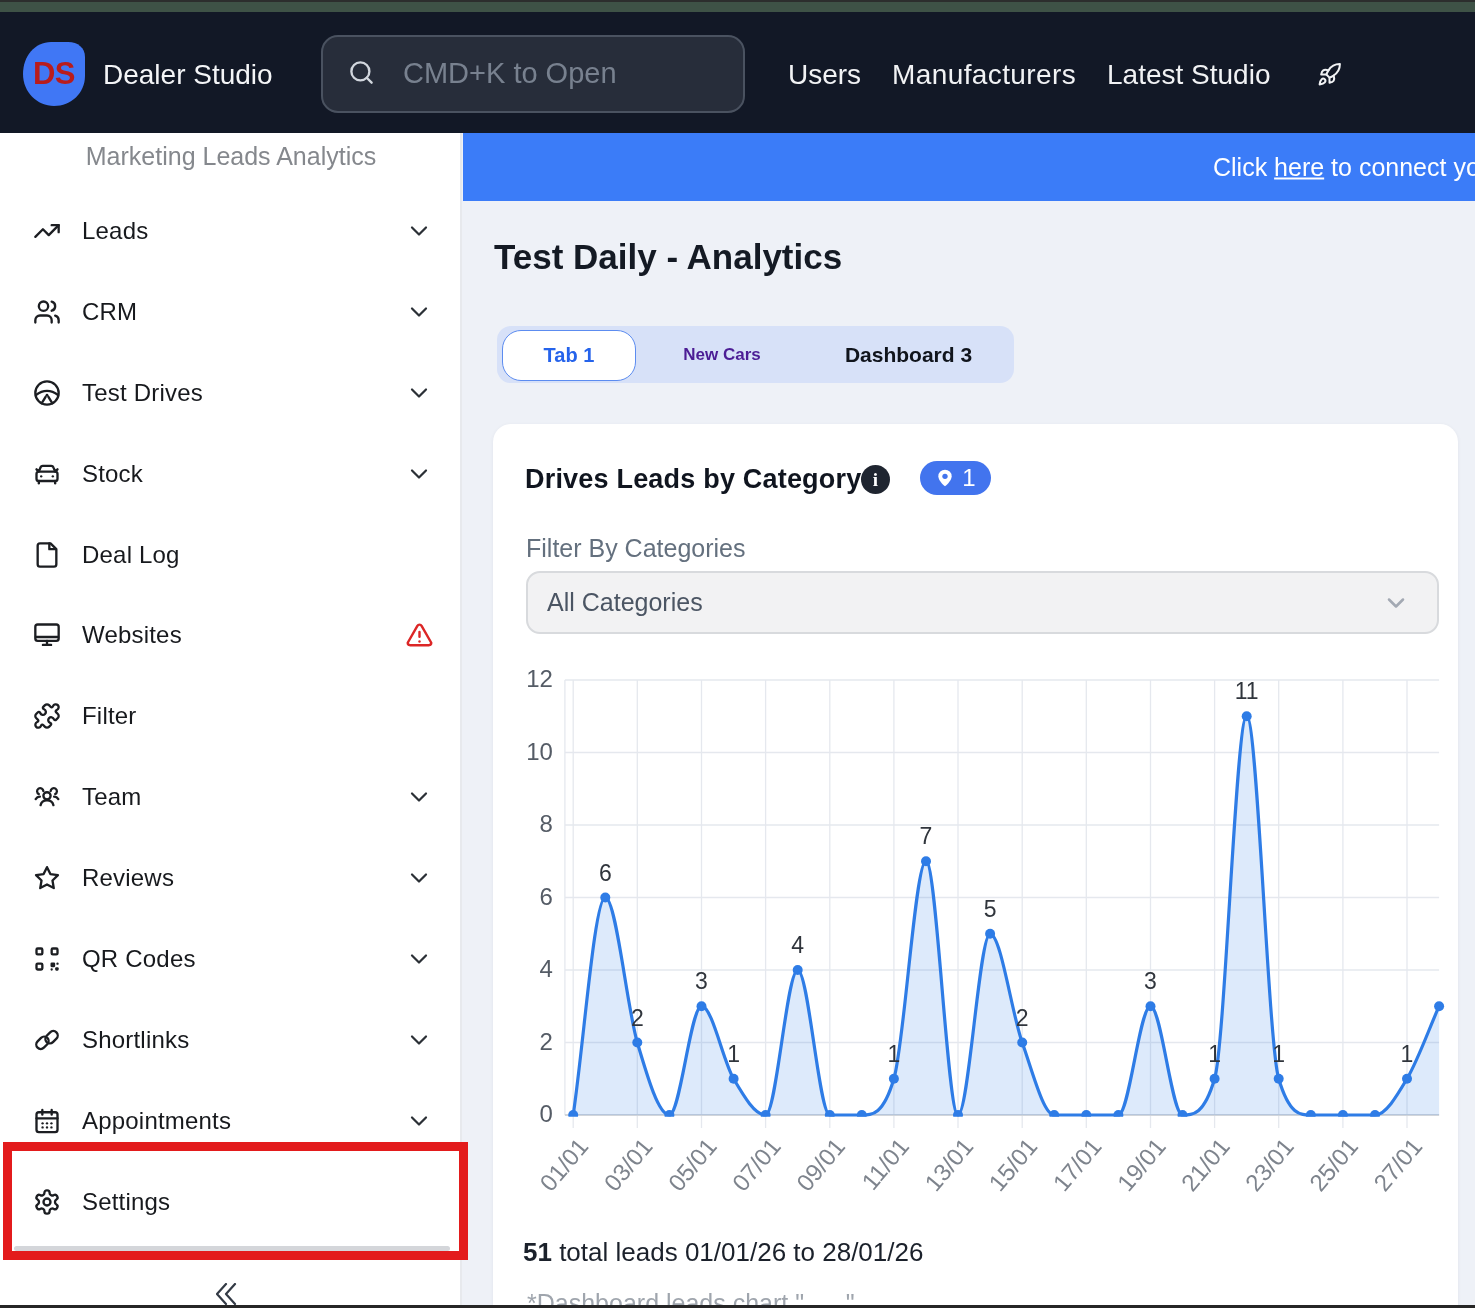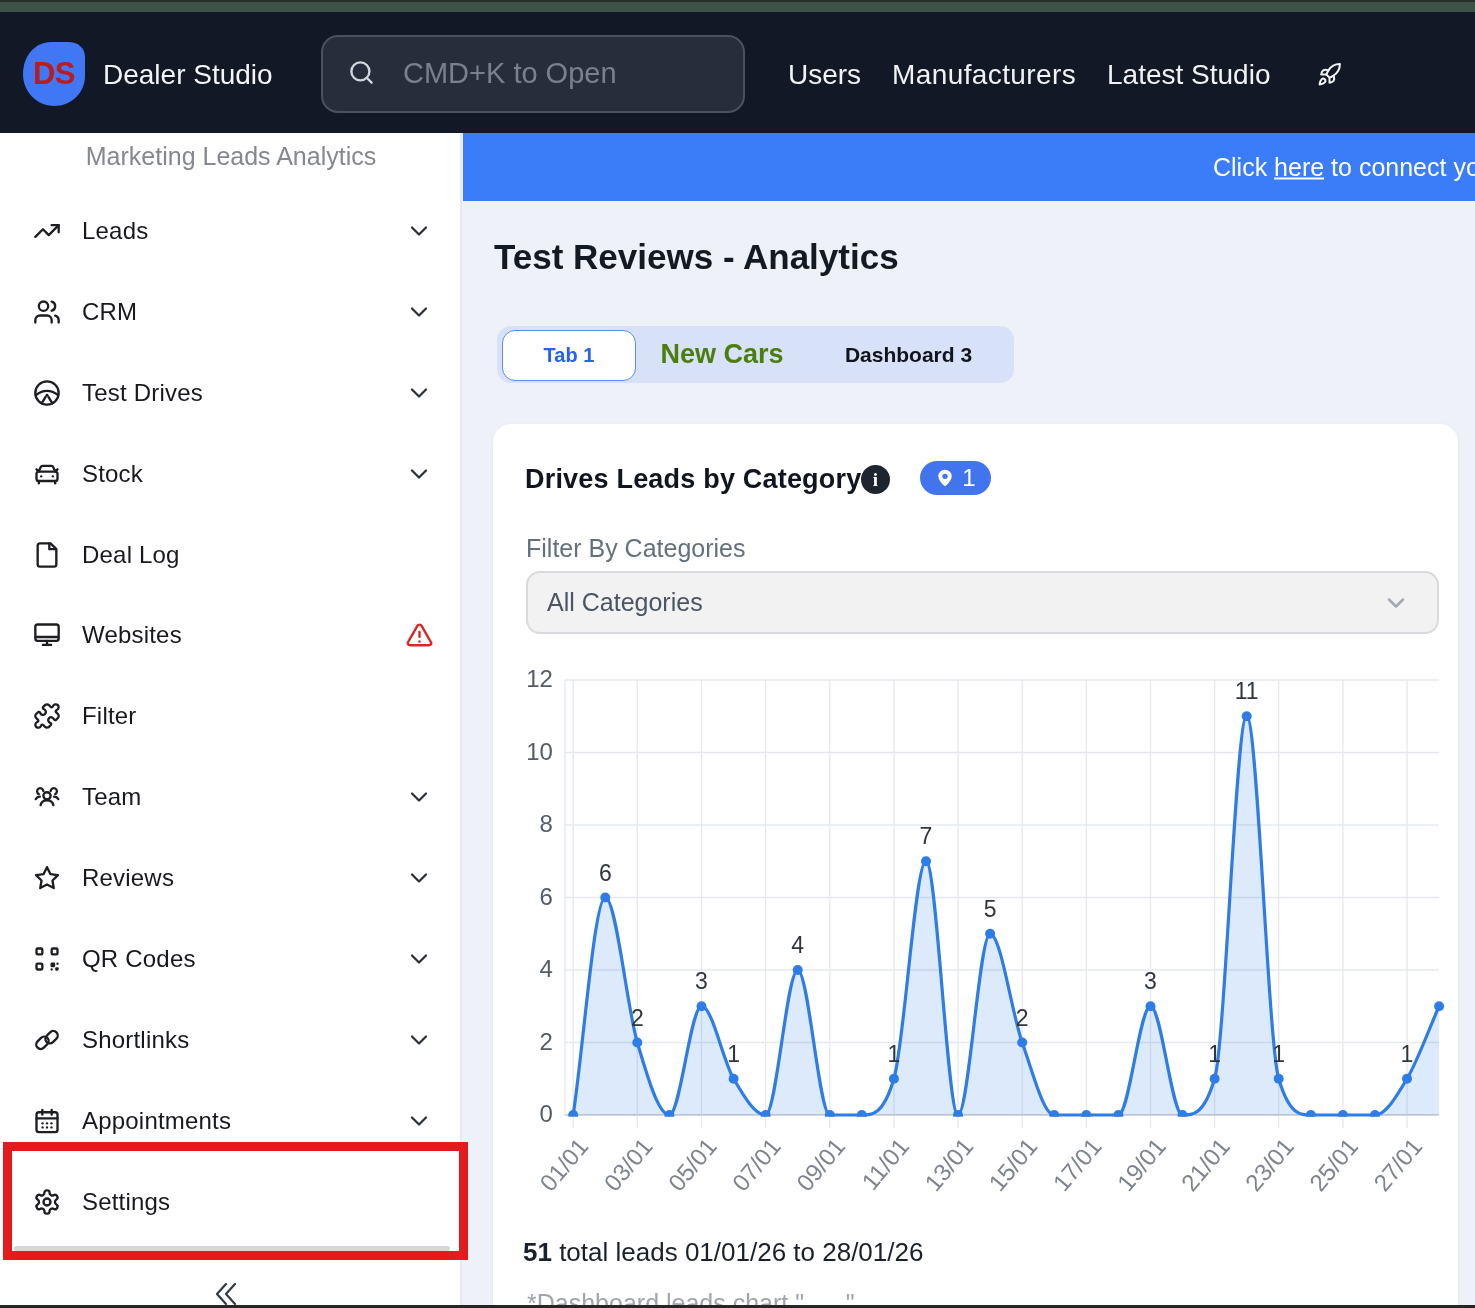--- a/index.html
+++ b/index.html
@@ -188,24 +188,24 @@
       </svg></span>
     <span class="mtx">Settings</span>
   </div>
 <div class="abs" style="left:14px;top:1246px;width:436px;height:5px;background:#d4d6da;border-radius:3px"></div>
 <svg style="position:absolute;left:216px;top:1283px" width="22" height="22" viewBox="0 0 22 22" fill="none" stroke="#333a45" stroke-width="2.2" stroke-linecap="round" stroke-linejoin="round">
     <path d="M10 1 1 11l9 10"></path>
     <path d="M19 1l-9 10 9 10"></path>
   </svg>
 <div class="abs" style="left:3px;top:1142px;width:465px;height:118px;border:9px solid #e31b1c"></div>
 
-<div class="abs" style="left:494px;top:237px;color:#141a24;font-size:35px;font-weight:bold">Test Reviews - Analytics</div>
+<div class="abs" style="left:494px;top:237px;color:#141a24;font-size:35px;font-weight:bold">Test Daily - Analytics</div>
 <div class="abs" style="left:497px;top:326px;width:517px;height:57px;background:#d7e1f8;border-radius:14px"></div>
-<div class="abs" style="left:502px;top:330px;width:134px;height:51px;background:#fff;border:1.5px solid #5c8cf0;border-radius:13px;display:flex;align-items:center;justify-content:center;color:#2563eb;font-size:20px;font-weight:bold">Tab 1</div>
-<div class="abs" style="left:637px;top:330px;width:170px;height:49px;display:flex;align-items:center;justify-content:center;color:#4d7c0f;font-size:27px;font-weight:bold">New Cars</div>
+<div class="abs" style="left:502px;top:330px;width:134px;height:51px;background:#fff;border:1.5px solid #5c8cf0;border-radius:19px;display:flex;align-items:center;justify-content:center;color:#2563eb;font-size:20px;font-weight:bold">Tab 1</div>
+<div class="abs" style="left:637px;top:330px;width:170px;height:49px;display:flex;align-items:center;justify-content:center;color:#4c1d95;font-size:17px;font-weight:bold">New Cars</div>
 <div class="abs" style="left:807px;top:330px;width:203px;height:49px;display:flex;align-items:center;justify-content:center;color:#10141c;font-size:21px;font-weight:bold">Dashboard 3</div>
 
 <div class="abs" style="left:493px;top:424px;width:965px;height:900px;background:#fff;border-radius:18px;box-shadow:0 1px 4px rgba(20,30,60,.06)"></div>
 <div class="abs" style="left:525px;top:479px;transform:translateY(-50%);color:#10151f;font-size:27px;font-weight:bold;letter-spacing:.2px">Drives Leads by Category</div>
 <div class="abs" style="left:861px;top:465px;width:29px;height:29px;background:#1f2530;border-radius:50%;color:#fff;font-size:19px;font-weight:bold;display:flex;align-items:center;justify-content:center;font-family:'Liberation Serif',serif">i</div>
 <div class="abs" style="left:920px;top:461px;width:71px;height:34px;background:#4274ee;border-radius:17px;display:flex;align-items:center;justify-content:center;gap:7px">
 <svg width="20" height="20" viewBox="0 0 24 24" fill="#fff">
       <path d="M20 10c0 6-8 12-8 12s-8-6-8-12a8 8 0 0 1 16 0Z"></path>
       <circle cx="12" cy="10" r="3.2" fill="#4274ee"></circle>
     </svg>

